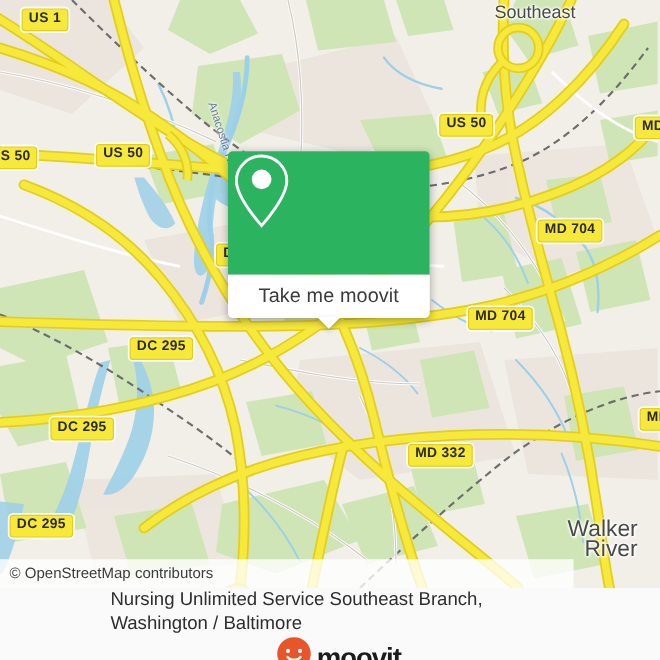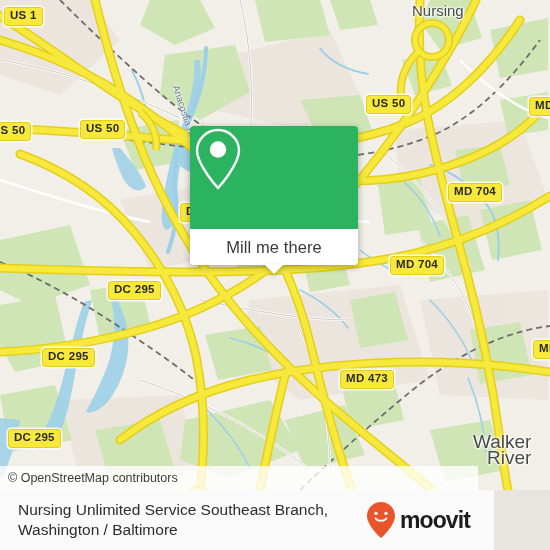--- a/index.html
+++ b/index.html
@@ -98,25 +98,26 @@
     z-index: 20;
   }
   .attrib span {
     font-size: 12.5px;
     color: #3c3c3c;
   }
 
   
   .footer {
     position: absolute;
-    left: 0; top: 490px; width: 494px; height: 60px;
+    left: 0; top: 490px; width: 550px; height: 60px;
     background: rgba(252,252,252,.93);
     display: flex; align-items: center; justify-content: space-between;
-    padding: 0 24px 0 18px;
+    padding: 0 4px 0 18px;
     overflow: hidden;
+    flex-direction: column;
   }
   .footer::before {
     content: "";
     position: absolute; left: 0; top: -490px;
     width: 550px; height: 550px;
     opacity: .06;
     pointer-events: none;
   }
   .footer-title {
     font-size: 15.5px;
@@ -291,49 +292,49 @@
         </g>
         <g stroke="#f7e93b" fill="none" stroke-width="5">
           <circle cx="432" cy="40" r="17"></circle>
           <circle cx="198" cy="500" r="10"></circle>
           <path d="M418,52 C404,66 398,84 402,104"></path>
           <path d="M140,112 C152,122 158,136 156,150"></path>
         </g>
       </g>
     </svg>
 
-    <div class="place-label" style="left:412px; top:2px;">Nursing</div>
+    <div class="place-label" style="left:412px; top:2px;">Southeast</div>
     <div class="place-label small" style="left:473px; top:431px;">Walker</div>
     <div class="place-label small" style="left:487px; top:447px;">River</div>
 
     <div class="river-label" style="left:176px; top:80px; transform: rotate(72deg); transform-origin: left center;">Anacostia River</div>
 
-    <div class="shield" style="left:4px;  top:7px;">US 1</div>
+    <div class="shield" style="left:18px;  top:7px;">US 1</div>
     <div class="shield" style="left:-14px; top:122px;">US 50</div>
     <div class="shield" style="left:80px;  top:120px;">US 50</div>
     <div class="shield" style="left:366px; top:95px;">US 50</div>
     <div class="shield" style="left:448px; top:183px;">MD 704</div>
     <div class="shield" style="left:390px; top:256px;">MD 704</div>
     <div class="shield" style="left:529px; top:97px;">MD</div>
     <div class="shield" style="left:533px; top:340px;">MD</div>
     <div class="shield" style="left:108px; top:281px;">DC 295</div>
     <div class="shield" style="left:42px;  top:348px;">DC 295</div>
     <div class="shield" style="left:8px;   top:429px;">DC 295</div>
-    <div class="shield" style="left:340px; top:370px;">MD 473</div>
+    <div class="shield" style="left:340px; top:370px;">MD 332</div>
     <div class="shield" style="left:180px; top:203px;">D</div>
 
     <div class="popup">
       <div class="popup-top">
         <svg width="56" height="66" viewBox="0 0 56 66">
           <path d="M28 4 C16.5 4 7 13.2 7 24.6 C7 39 28 62 28 62 C28 62 49 39 49 24.6 C49 13.2 39.5 4 28 4 Z" fill="none" stroke="#ffffff" stroke-width="2.4"></path>
           <circle cx="28" cy="23.5" r="8.2" fill="#ffffff"></circle>
         </svg>
       </div>
       <div class="popup-bottom">
-        <div class="cta">Mill me there</div>
+        <div class="cta">Take me moovit</div>
         <div class="popup-tail"></div>
       </div>
     </div>
 
     <div class="attrib">
       <span>© OpenStreetMap contributors</span>
     </div>
   </div>
 
   <div class="footer">

